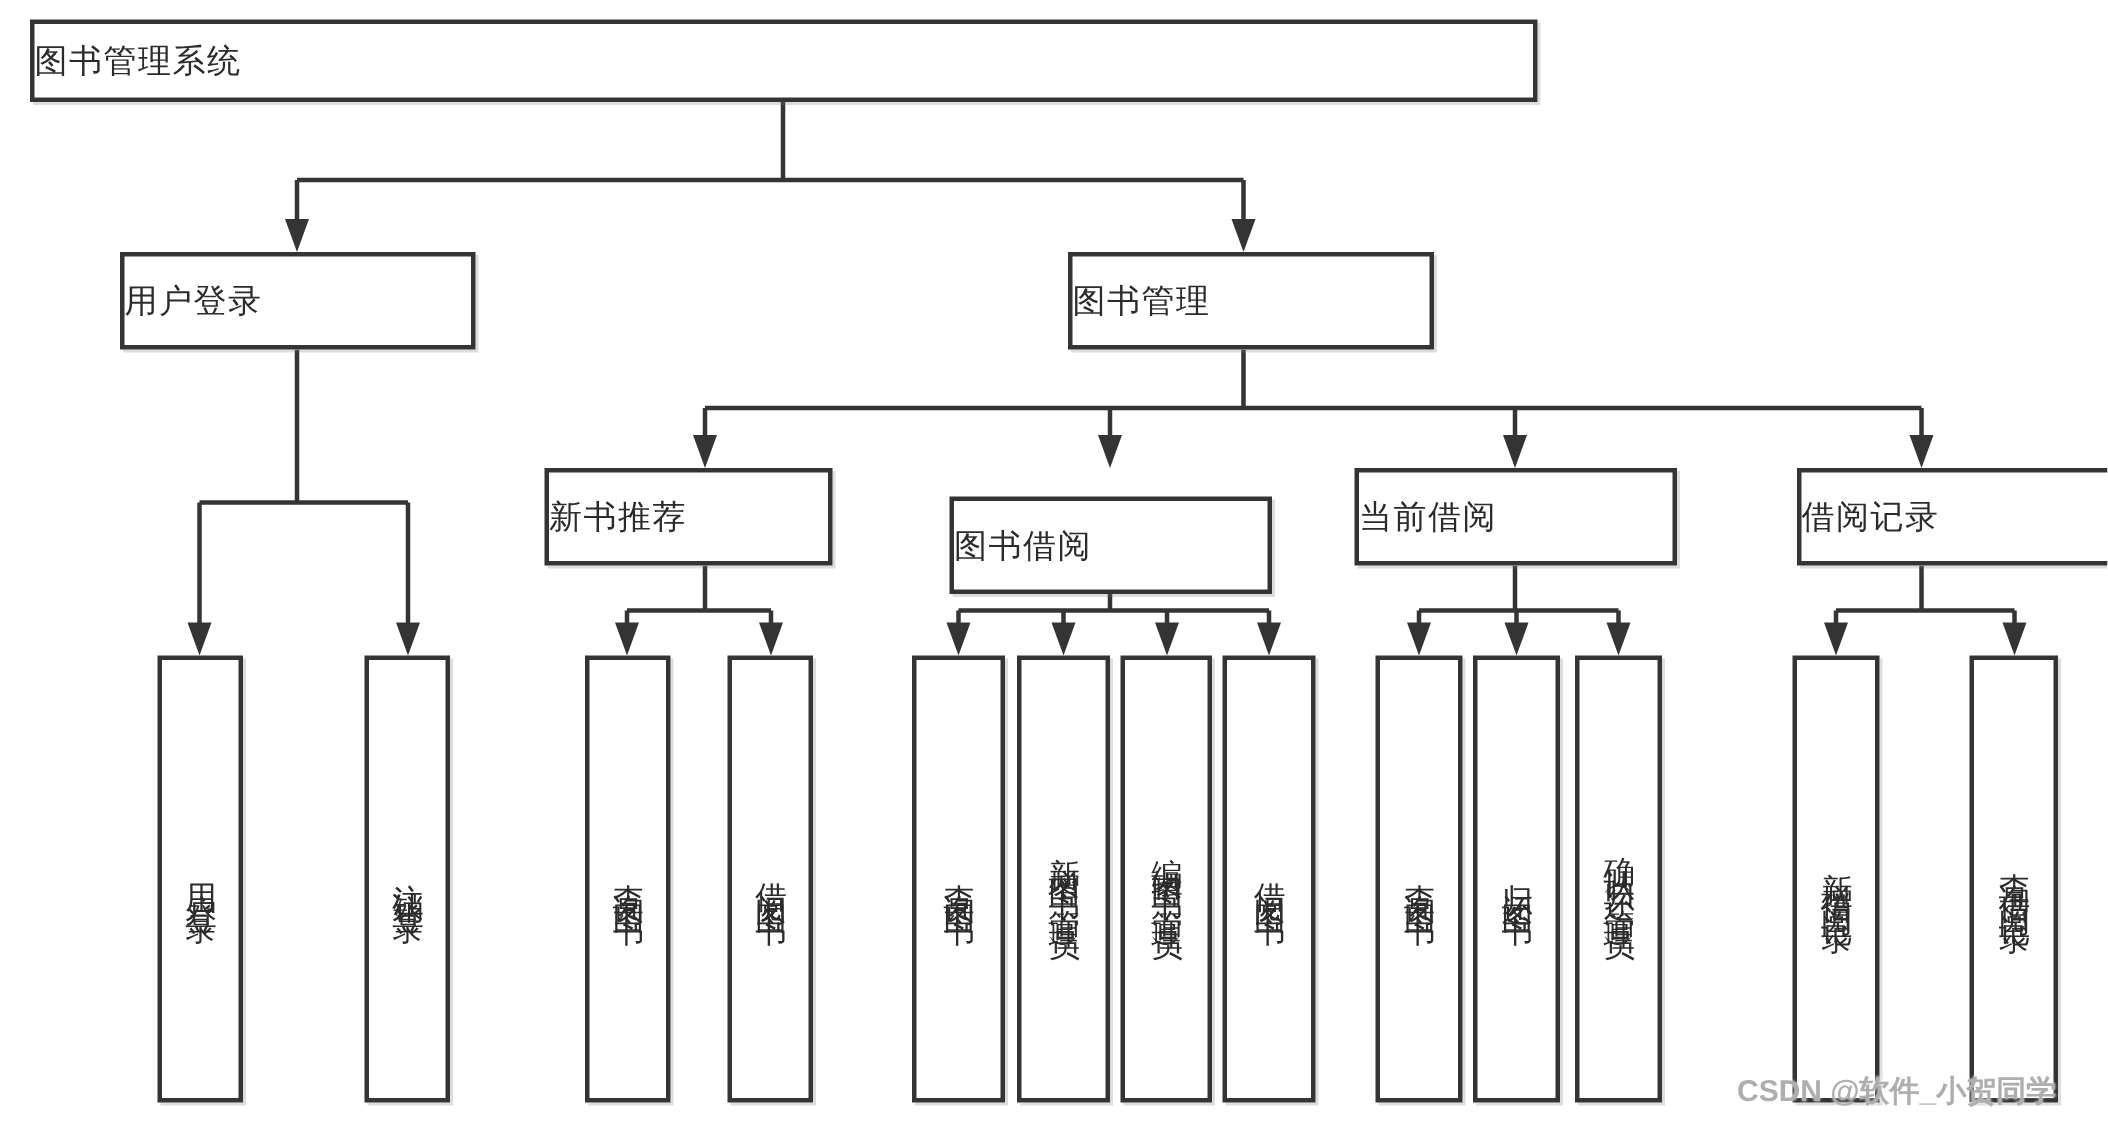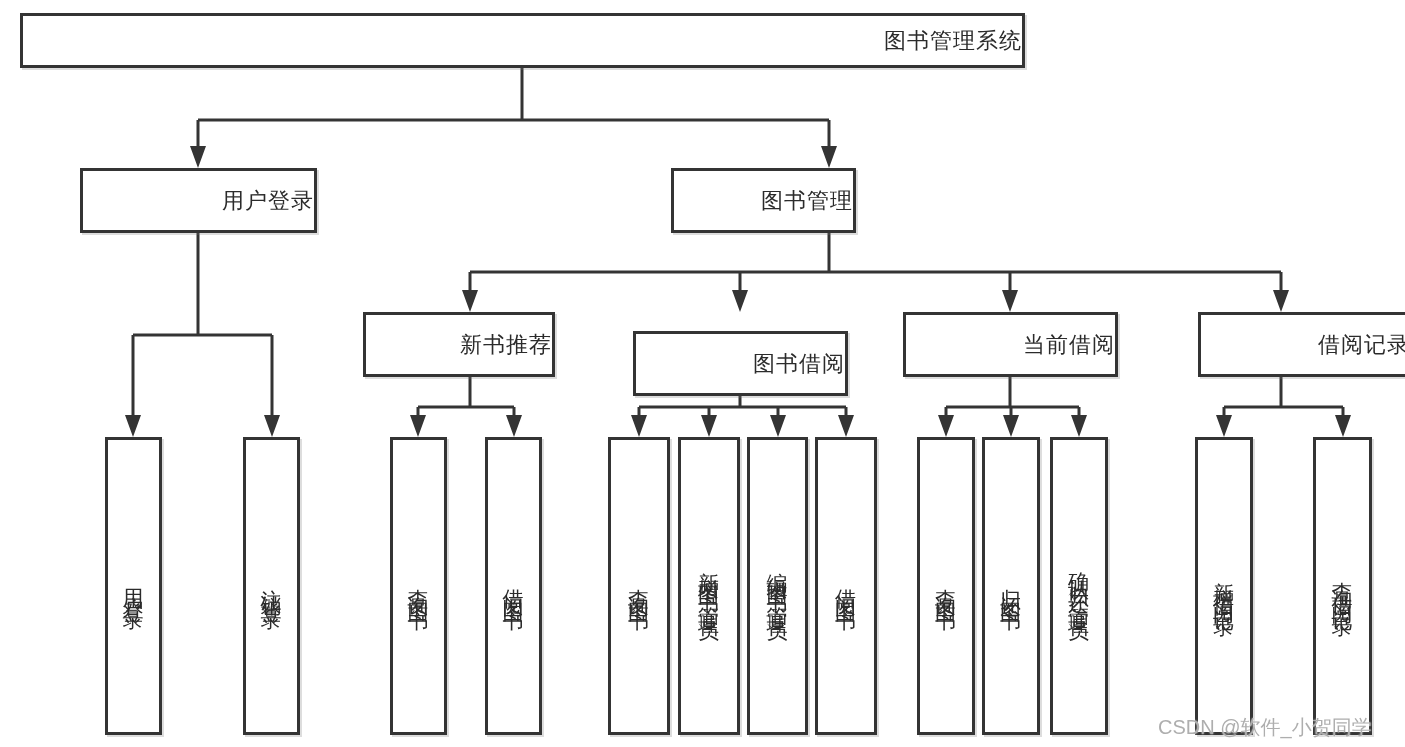--- a/index.html
+++ b/index.html
@@ -17,21 +17,21 @@
     width: 1405px; height: 747px;
     pointer-events: none;
   }
   .hnode {
     position: absolute;
     box-sizing: border-box;
     border: 3px solid #343434;
     background: #ffffff;
     display: flex;
     align-items: center;
-    justify-content: flex-end;
+    justify-content: flex-start;
     font-size: 22px;
     color: #2b2b2b;
     letter-spacing: 1px;
     box-shadow: 2px 2px 0 rgba(120,120,120,0.25);
   }
   .vnode {
     position: absolute;
     top: 437px;
     height: 298px;
     box-sizing: border-box;
@@ -52,20 +52,21 @@
     white-space: nowrap;
   }
   .watermark {
     position: absolute;
     left: 1158px;
     top: 714px;
     font-size: 20px;
     color: #aeaeae;
     white-space: nowrap;
     text-shadow: 0 0 2px #ffffff;
+    font-weight: bold;
   }
 </style>
 </head>
 <body>
 
 <div class="canvas">
 
   <svg class="connectors" viewBox="0 0 1405 747" xmlns="http://www.w3.org/2000/svg">
 
     <path d="M522 68 V120 M198 120 H829
@@ -104,31 +105,31 @@
              M1335 415 L1351 415 L1343 437 Z" fill="#343434" stroke="none"></path>
   </svg>
 
   <div class="hnode" style="left:20px; top:13px; width:1005px; height:55px;">
     <span>图书管理系统</span>
   </div>
 
   <div class="hnode" style="left:80px; top:168px; width:237px; height:65px;">
     <span>用户登录</span>
   </div>
-  <div class="hnode" style="left:671px; top:168px; width:185px; height:65px;padding-left:20px;">
+  <div class="hnode" style="left:712px; top:168px; width:244px; height:65px;">
     <span>图书管理</span>
   </div>
 
   <div class="hnode" style="left:363px; top:312px; width:192px; height:65px;">
     <span>新书推荐</span>
   </div>
   <div class="hnode" style="left:633px; top:312px; width:215px; height:65px;margin-top:19px;">
     <span>图书借阅</span>
   </div>
-  <div class="hnode" style="left:903px; top:312px; width:215px; height:65px;padding-left:48px;">
+  <div class="hnode" style="left:903px; top:312px; width:215px; height:65px;">
     <span>当前借阅</span>
   </div>
   <div class="hnode" style="left:1173px; top:312px; width:215px; height:65px;margin-left:25px;">
     <span>借阅记录</span>
   </div>
 
   <div class="vnode" style="left:105px; width:57px;">
     <span class="vtext">用户登录</span>
   </div>
   <div class="vnode" style="left:243px; width:57px;">

